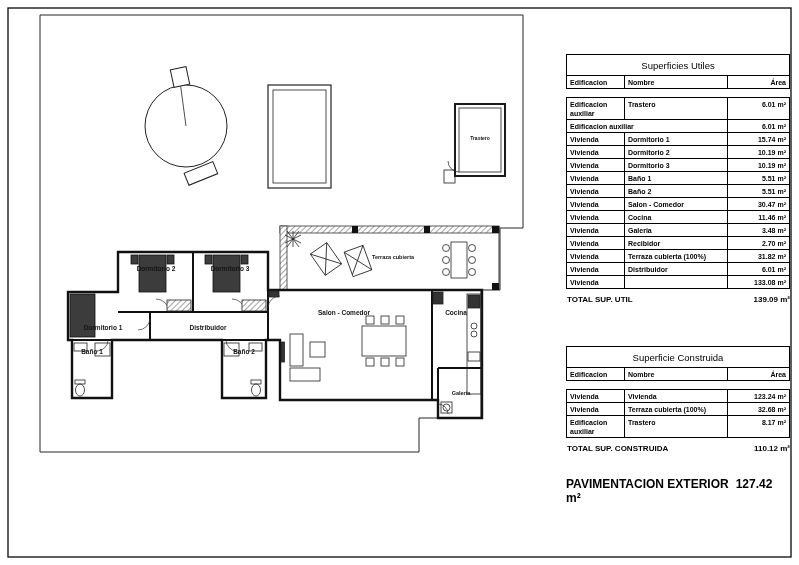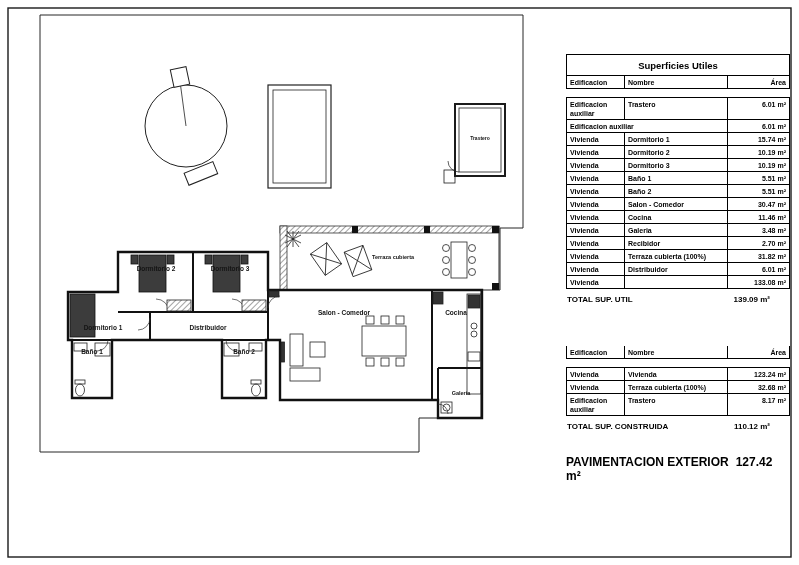--- a/index.html
+++ b/index.html
@@ -6,34 +6,34 @@
   .sheet{
     position:relative;width:799px;height:565px;background:#ffffff;
     font-family:"Liberation Sans","DejaVu Sans",sans-serif;color:#000;
     overflow:hidden;
   }
   svg{position:absolute;left:0;top:0;}
   svg text{font-family:"Liberation Sans","DejaVu Sans",sans-serif;fill:#141414;}
 
   
   .tables{position:absolute;left:566px;top:54px;width:224px;}
-  .tbl-title{border:1.4px solid #000;text-align:center;font-size:9.5px;font-weight:bold;padding:5px 0 4px 0;}
+  .tbl-title{border:1.4px solid #000;text-align:center;font-size:9.5px;font-weight:normal;padding:5px 0 4px 0;}
   .tbl-head{display:grid;grid-template-columns:57px 1fr 62px;border:1px solid #000;border-top:none;font-size:7px;font-weight:bold;}
   .tbl-head>div{padding:2.5px 3px;}
   .tbl-head>div+div{border-left:1px solid #000;}
   .col-area{text-align:right;}
   .tbl-gap{height:8px;}
   .tbl-body{border:1px solid #000;font-size:7px;font-weight:bold;}
   .tr{display:grid;grid-template-columns:57px 1fr 62px;border-bottom:1px solid #000;}
   .tr:last-child{border-bottom:none;}
   .tr>div{padding:1.5px 3px;line-height:9px;}
   .tr>div+div{border-left:1px solid #000;}
   .tr.span2{grid-template-columns:1fr 62px;}
-  .tbl-total{display:flex;justify-content:space-between;font-size:8px;font-weight:bold;padding:6px 8px 0 1px;}
-  .tbl-total .val{margin-right:12px;}
+  .tbl-total{display:flex;justify-content:space-between;font-size:8px;font-weight:bold;padding:6px 0 0 1px;}
+  .tbl-total .val{}
   .tbl2{margin-top:42px;}
   .pav{margin-top:24px;font-size:12px;font-weight:bold;}
   .pav .val{margin-left:7px;}
 </style>
 </head>
 <body>
 
 <div class="sheet">
 
   <svg width="799" height="565" viewBox="0 0 799 565">
@@ -272,20 +272,21 @@
           <div class="col-area">133.08 m²</div>
         </div>
       </div>
       <div class="tbl-total">
         <span>TOTAL SUP. UTIL</span>
         <span class="val">139.09 m²</span>
       </div>
     </div>
 
     <div class="tbl tbl2">
+      <div class="tbl-title">Superficie Construida</div>
       <div class="tbl-head">
         <div>Edificacion</div>
         <div>Nombre</div>
         <div class="col-area">Área</div>
       </div>
       <div class="tbl-gap"></div>
       <div class="tbl-body">
         <div class="tr">
           <div>Vivienda</div>
           <div>Vivienda</div>

